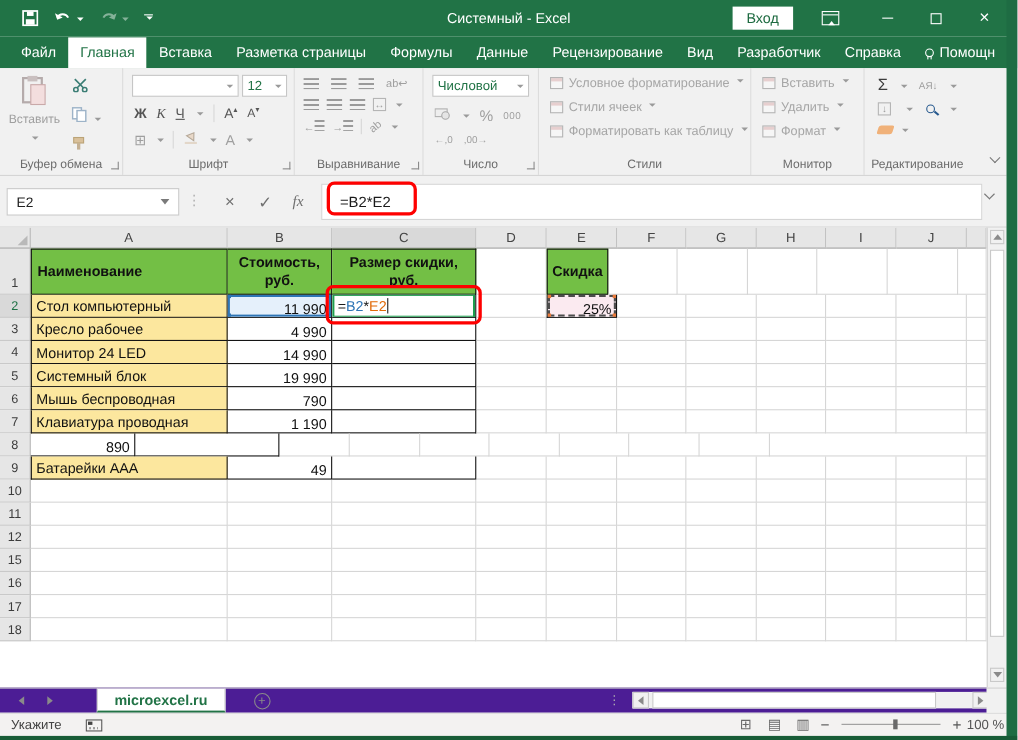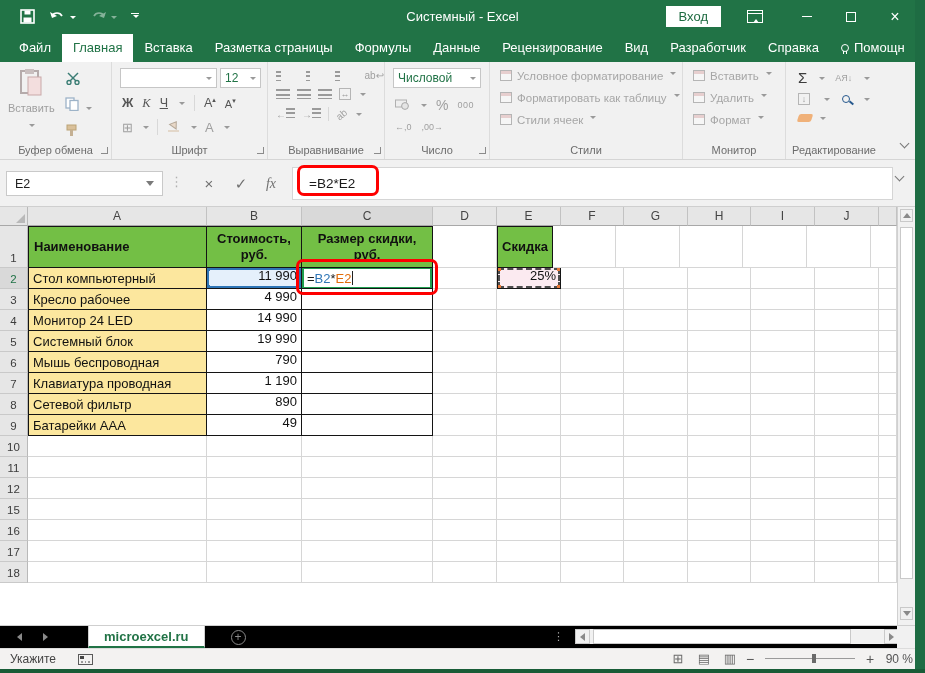--- a/index.html
+++ b/index.html
@@ -67,42 +67,42 @@
   .rh{width:28px;flex:none;background:#e6e6e6;border-right:1px solid #b9b9b9;border-bottom:1px solid #c9c9c9;font-size:11.5px;color:#3c3c3c;display:flex;align-items:flex-end;justify-content:center;padding-bottom:3px}
   .rh.hl{background:#d9d9d9;color:#1e7145}
   .cell{flex:none;position:relative;font-size:13px;color:#111;overflow:hidden}
   .g{border-right:1px solid #d6d6d6;border-bottom:1px solid #d6d6d6}
   .tbl{border-right:1px solid #141414;border-bottom:1px solid #141414}
   .bl{border-left:1px solid #141414}
   .bt{border-top:1px solid #141414}
   .hdrcell{background:#73BF45;font-weight:bold;text-align:center;display:flex;align-items:center;justify-content:center;white-space:pre-line;line-height:1.25;font-size:13px}
   .hdrcell.left{justify-content:flex-start;padding-left:5px;text-align:left}
   .prod{background:#FCE79E;display:flex;align-items:center;padding-left:4px;white-space:nowrap}
-  .num{display:flex;align-items:flex-start;justify-content:flex-end;padding-right:4px}
+  .num{display:flex;align-items:flex-end;justify-content:flex-end;padding-right:4px}
   .refbox{position:absolute;inset:0;border:2px solid #2E75B6;background:rgba(225,238,250,.88)}
   .hdl{position:absolute;width:5px;height:5px;z-index:5}
   .bh{background:#2E75B6}.oh{background:#E8793A}
   .e2box{position:absolute;inset:0;border:2px dashed #4d4d4d;background:#FBEAF0}
   .editbox{position:absolute;inset:-1px 0 -1px 0;border:2px solid #1E9E4F;background:#fff;display:flex;align-items:center;padding-left:3px;z-index:4}
   .fillhdl{position:absolute;right:-3px;bottom:-3px;width:5px;height:5px;background:#1E9E4F;z-index:6}
   .caret{display:inline-block;width:1px;height:14px;background:#222;margin-left:1px}
   .cellval{position:relative;z-index:3}
   
   .redbox{position:absolute;border:3px solid #FE0000;border-radius:7px;z-index:60;pointer-events:none}
   
   .vscroll{position:absolute;left:897px;top:207px;width:18px;height:418px;background:#f1f1f1;border-left:1px solid #d0d0d0}
   .varr{position:absolute;left:2px;width:13px;height:13px;background:#f1f1f1;border:1px solid #c9c9c9;display:flex;align-items:center;justify-content:center}
   .tri{width:0;height:0;border:4px solid transparent}
   .triu{border-bottom:5px solid #8a8a8a;margin-top:-4px}
   .trid{border-top:5px solid #8a8a8a;margin-bottom:-4px}
   .tril{border-right:5px solid #8a8a8a;margin-left:-4px}
   .trir{border-left:5px solid #8a8a8a;margin-right:-4px}
   .vthumb{position:absolute;left:2px;top:20px;width:13px;height:352px;background:#fff;border:1px solid #c9c9c9}
   
-  .tabbar{position:absolute;left:0;top:625px;width:897px;height:23px;background:#000000;border-top:1px solid #cfcfcf;display:flex;align-items:stretch}
+  .tabbar{position:absolute;left:0;top:625px;width:897px;height:23px;background:#4c1d95;border-top:1px solid #cfcfcf;display:flex;align-items:stretch}
   .navarr{width:26px;display:flex;align-items:center;justify-content:center}
   .sheettab{background:#fff;border-left:1px solid #cfcfcf;border-right:1px solid #cfcfcf;border-bottom:2px solid #217346;color:#217346;font-weight:bold;font-size:13px;display:flex;align-items:center;padding:0 15px;margin-left:30px}
   .addsheet{width:15px;height:15px;border:1.3px solid #8a8a8a;border-radius:50%;color:#8a8a8a;font-size:12px;line-height:12px;text-align:center;align-self:center;margin-left:26px}
   .hdots{position:absolute;left:553px;top:630px;color:#b0b0b0;font-size:11px}
   .hscroll{position:absolute;left:575px;top:629px;width:324px;height:15px;background:#f1f1f1}
   .harr{position:absolute;top:0;width:15px;height:15px;border:1px solid #c9c9c9;background:#f1f1f1;display:flex;align-items:center;justify-content:center}
   .hthumb{position:absolute;left:18px;top:0;width:258px;height:15px;background:#fff;border:1px solid #c9c9c9}
   .cornerbr{position:absolute;left:897px;top:625px;width:18px;height:23px;background:#f1f1f1;border-top:1px solid #cfcfcf}
   
   .status{position:absolute;left:0;top:648px;width:915px;height:21px;background:#f3f2f1;border-top:1px solid #dcdcdc;font-size:12px;color:#444;display:flex;align-items:center}
@@ -274,21 +274,21 @@
             </svg></span>
           <span class="dd"></span>
         <span class="gtxt" style="font-size:13px">А</span>
           <span class="dd"></span>
       </div>
       <div class="grp-label">Шрифт</div>
       <span class="launcher"></span>
     </div>
 
     <div class="grp" style="width:117px">
-      <div class="rowi" style="padding:8px 0 0 8px;gap:25px">
+      <div class="rowi" style="padding:8px 0 0 8px;gap:11px">
         <span class="li"></span>
         <span class="li"></span>
         <span class="li"></span>
         <span class="gtxt" style="font-size:10px"><span>ab</span>↩</span>
       </div>
       <div class="rowi" style="padding:7px 0 0 8px;gap:7px">
         <span class="li"></span>
         <span class="li"></span>
         <span class="li"></span>
         <span class="fillico">↔</span>
@@ -331,26 +331,26 @@
 
     <div class="grp" style="width:193px">
       <div style="padding:8px 0 0 10px;display:flex;flex-direction:column;gap:3px">
         <div class="stylerow">
             <span class="sicon"></span>
             <span>Условное форматирование</span>
             <span class="dd"></span>
           </div>
         <div class="stylerow">
             <span class="sicon"></span>
-            <span>Форматировать как таблицу</span>
+            <span>Стили ячеек</span>
             <span class="dd"></span>
           </div>
         <div class="stylerow">
             <span class="sicon"></span>
-            <span>Стили ячеек</span>
+            <span>Форматировать как таблицу</span>
             <span class="dd"></span>
           </div>
       </div>
       <div class="grp-label">Стили</div>
     </div>
 
     <div class="grp" style="width:103px">
       <div style="padding:8px 0 0 10px;display:flex;flex-direction:column;gap:3px">
         <div class="stylerow">
             <span class="sicon"></span>
@@ -555,21 +555,20 @@
           <div class="cell g" style="width: 64px;"></div>
           <div class="cell g" style="width: 63px;"></div>
           <div class="cell g" style="width: 64px;"></div>
           <div class="cell g" style="width: 63px;"></div>
           <div class="cell g" style="width: 64px;"></div>
           <div class="cell g" style="width: 64px;"></div>
           <div class="cell g" style="flex:1"></div>
         </div>
         <div class="row">
           <div class="rh">8</div>
-          <div class="cell prod tbl bl" style="width: 179px;">Сетевой фильтр</div>
           <div class="cell num tbl" style="width: 95px;">
             <span class="cellval">890</span>
           </div>
           <div class="cell tbl" style="width: 131px;"></div>
           <div class="cell g" style="width: 64px;"></div>
           <div class="cell g" style="width: 64px;"></div>
           <div class="cell g" style="width: 63px;"></div>
           <div class="cell g" style="width: 64px;"></div>
           <div class="cell g" style="width: 63px;"></div>
           <div class="cell g" style="width: 64px;"></div>
@@ -734,18 +733,18 @@
   </div>
   <div class="sright">
     <span class="view">⊞</span>
     <span class="view">▤</span>
     <span class="view">▥</span>
     <span class="zsign">−</span>
     <span class="zline">
         <span class="zthumb"></span>
       </span>
     <span class="zsign">+</span>
-    <span class="zoomlabel">90 %</span>
+    <span class="zoomlabel">100 %</span>
   </div>
 
   <div class="edge-r"></div>
   <div class="edge-b"></div>
 </div>
 
 </body></html>

